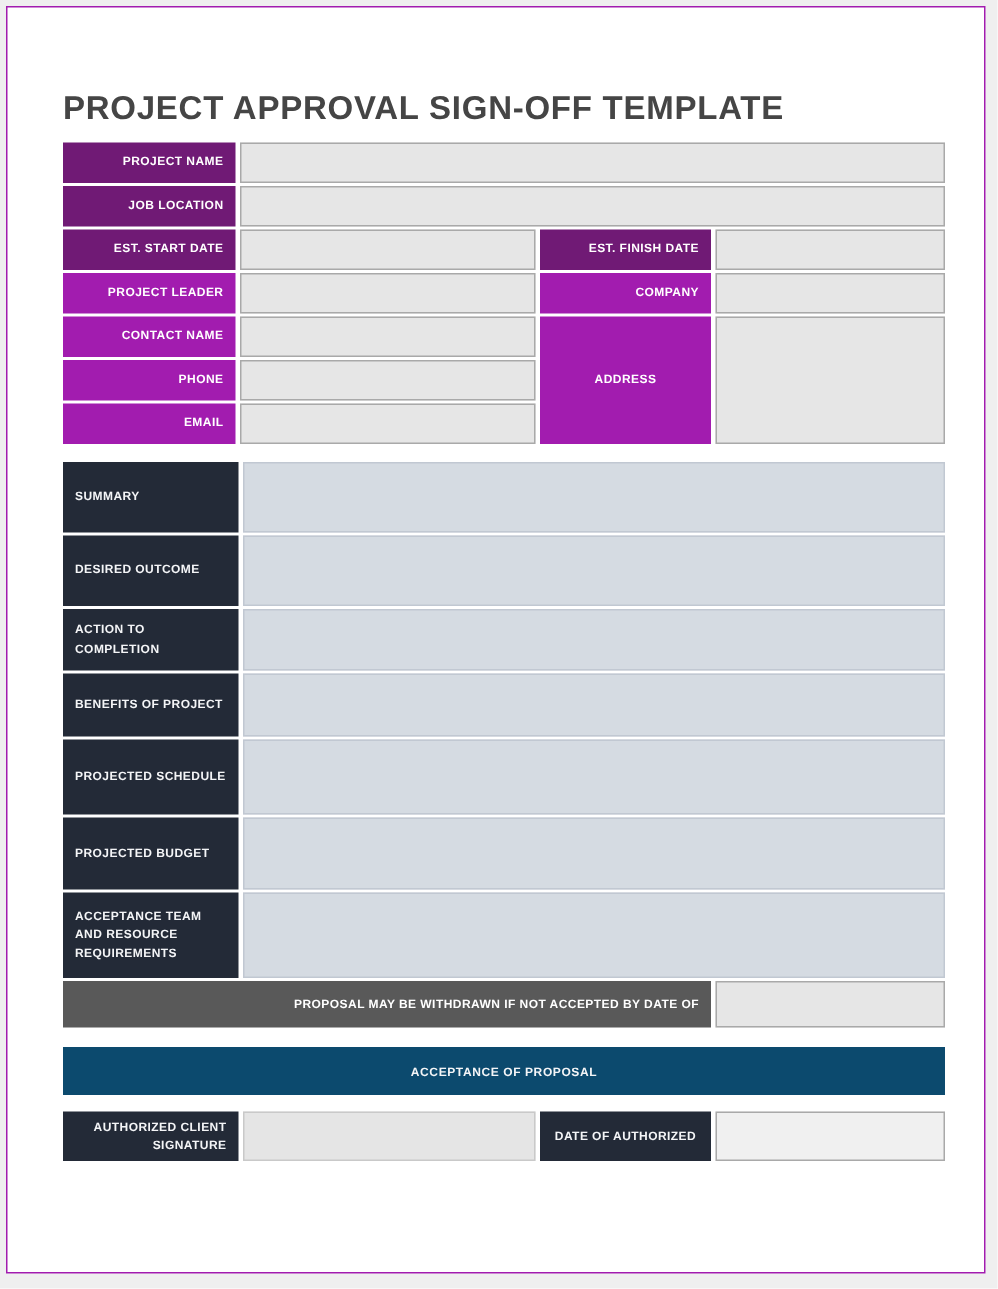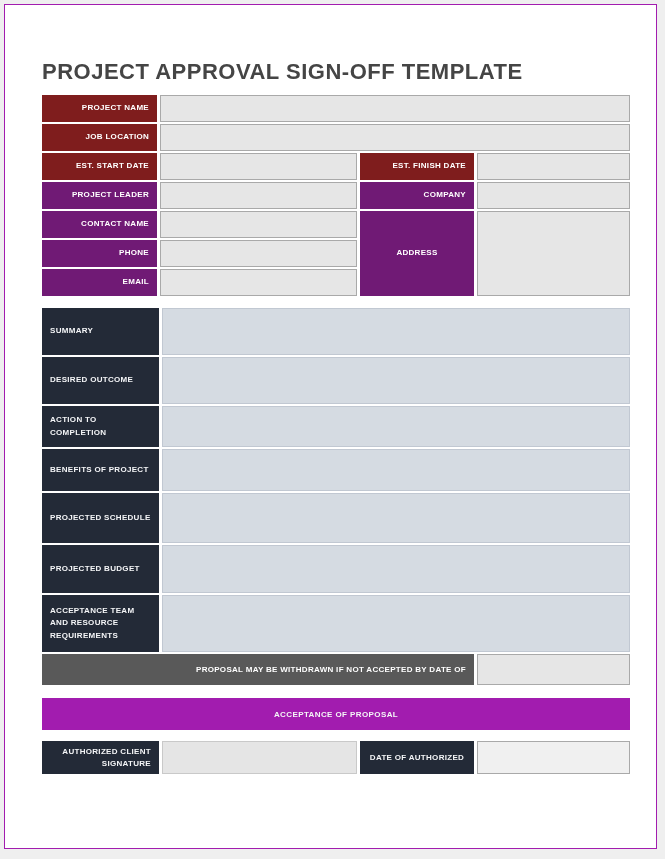--- a/index.html
+++ b/index.html
@@ -42,22 +42,22 @@
     align-items: center;
     justify-content: flex-end;
     padding: 0 8px;
     color: #ffffff;
     font-size: 8px;
     font-weight: bold;
     letter-spacing: 0.3px;
     text-align: right;
     line-height: 1.3;
   }
-  .lbl.dark { background: #7f1d1d; }
-  .lbl.mid  { background: #701a75; }
+  .lbl.dark { background: #701a75; }
+  .lbl.mid  { background: #a21caf; }
   .lbl.center { justify-content: center; text-align: center; }
   .val {
     background: #e6e6e6;
     border: 1px solid #a9a9a9;
     box-sizing: border-box;
   }
   
   .t-sections {
     margin-top: 12px;
     display: grid;
@@ -101,21 +101,21 @@
     padding: 0 8px;
     font-size: 8px;
     font-weight: bold;
     letter-spacing: 0.3px;
   }
   
   .acc-header {
     margin-top: 13px;
     width: 588px;
     height: 32px;
-    background: #a21caf;
+    background: #0c4a6e;
     color: #f4f5f7;
     display: flex;
     align-items: center;
     justify-content: center;
     font-size: 8px;
     font-weight: bold;
     letter-spacing: 0.4px;
     box-sizing: border-box;
   }
   .t-accept {

